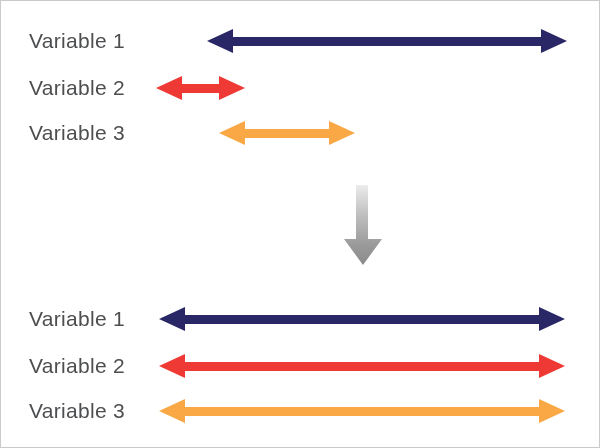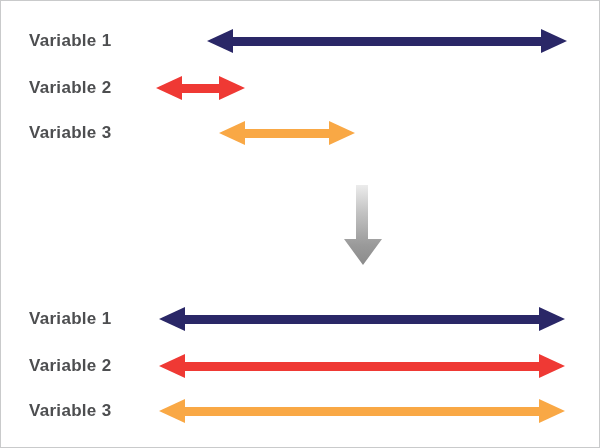--- a/index.html
+++ b/index.html
@@ -9,25 +9,24 @@
     box-sizing:border-box;
     background:#ffffff;
     border:1px solid #c9cacb;
     overflow:hidden;
     font-family:"Liberation Sans", sans-serif;
   }
   .var-label{
     position:absolute;
     left:28px;
     transform:translateY(-52%);
-    font-size:17px;
+    font-size:21px;
     letter-spacing:0.3px;
     color:#4d4e50;
     white-space:nowrap;
-    font-weight:bold;
   }
   .dbl-arrow{
     position:absolute;
     height:24px;
     display:flex;
     align-items:center;
   }
   .dbl-arrow .head{
     width:0;height:0;
     flex:0 0 auto;

